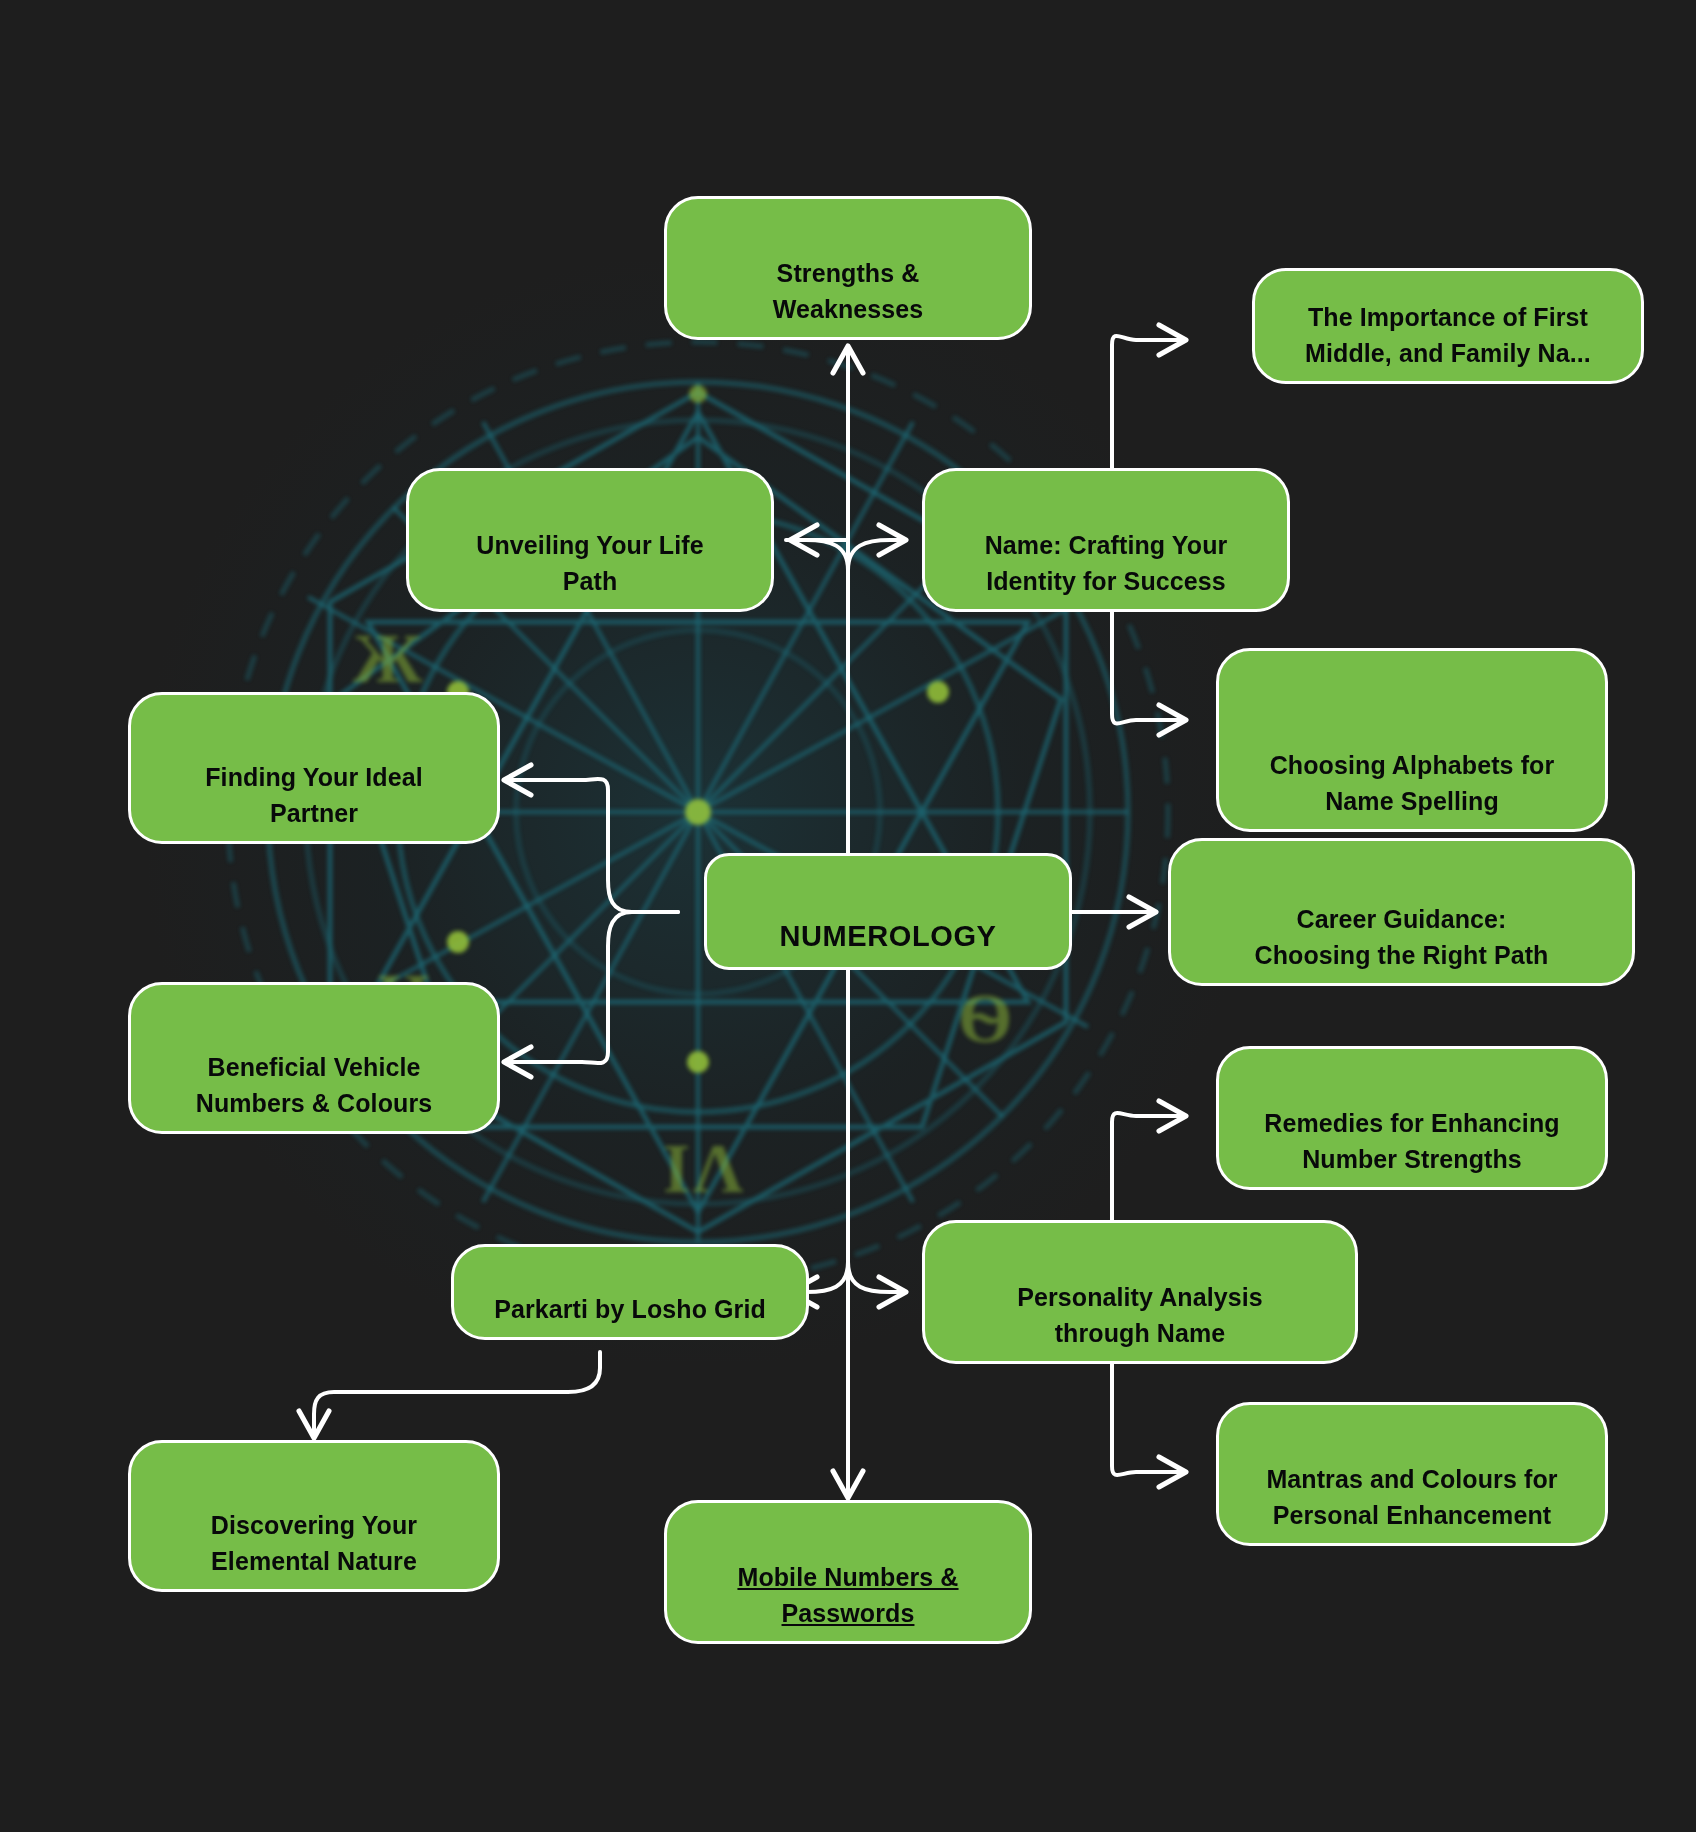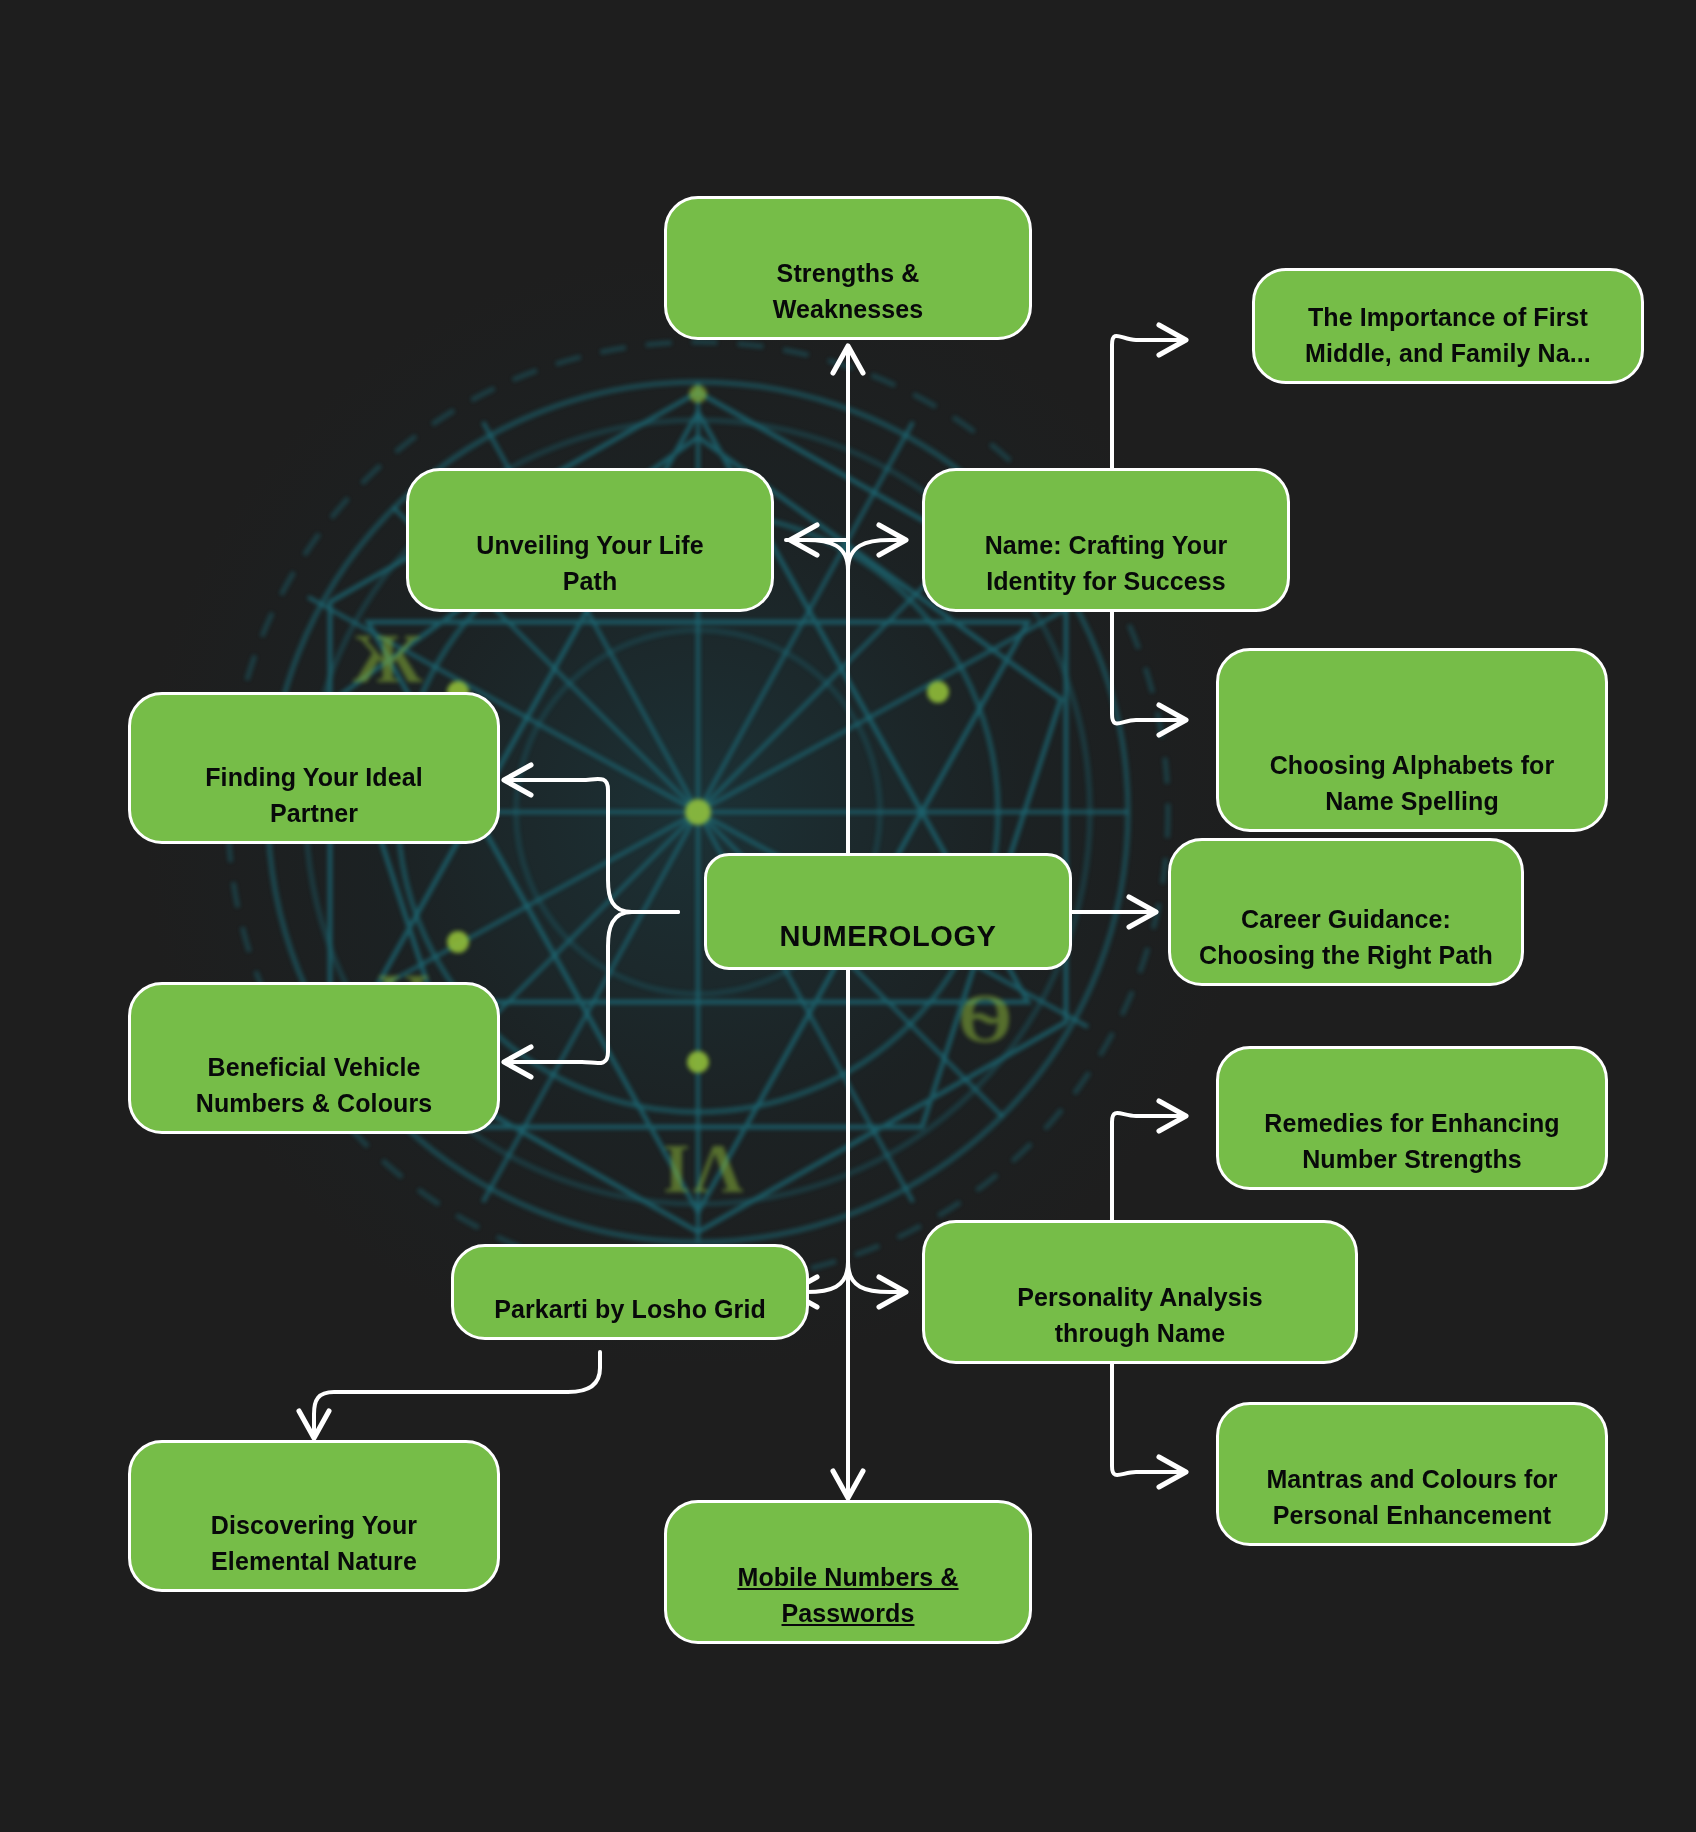--- a/index.html
+++ b/index.html
@@ -189,21 +189,21 @@
     </div>
   </div>
 
   <div class="node" style="left:128px; top:692px; width:372px; height:152px;">
     <div>
       <span>Finding Your Ideal</span>
       <span>Partner</span>
     </div>
   </div>
 
-  <div class="node" style="left:1168px; top:838px; width:356px; height:148px;">
+  <div class="node" style="left:1168px; top:838px; width:467px; height:148px;">
     <div>
       <span>Career Guidance:</span>
       <span>Choosing the Right Path</span>
     </div>
   </div>
 
   <div class="node" style="left:128px; top:982px; width:372px; height:152px;">
     <div>
       <span>Beneficial Vehicle</span>
       <span>Numbers &amp; Colours</span>

